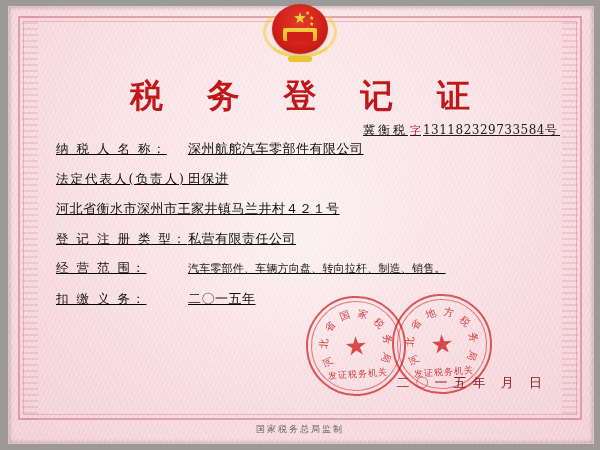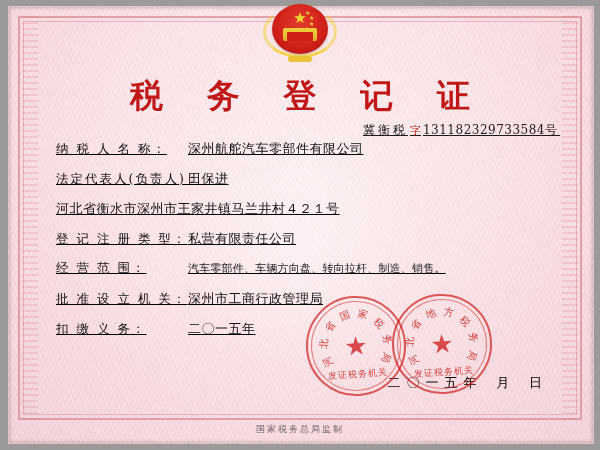--- a/index.html
+++ b/index.html
@@ -306,23 +306,23 @@
     letter-spacing: 1px;
   }
   #seal-national { left: 306px; top: 296px; }
   #seal-local    { left: 392px; top: 294px; }
 
   
   .date-line {
     position: absolute;
     right: 52px;
     bottom: 58px;
-    font-family: Liberation Mono, monospace;
+    font-family: Liberation Serif, serif;
     font-size: 13px;
-    color: #000000;
+    color: #7f1d1d;
     letter-spacing: 6px;
     z-index: 4;
     white-space: nowrap;
   }
 
   
   .footer {
     position: absolute;
     left: 0; right: 0;
     bottom: 14px;
@@ -394,24 +394,20 @@
     <div class="row">
       <div class="value">河北省衡水市深州市王家井镇马兰井村４２１号</div>
     </div>
     <div class="row">
       <div class="label">登 记 注 册 类 型：</div>
       <div class="value">私营有限责任公司</div>
     </div>
     <div class="row">
       <div class="label">经 营 范 围：</div>
       <div class="value small">汽车零部件、车辆方向盘、转向拉杆、制造、销售。</div>
-    </div>
-    <div class="row">
-      <div class="label">批 准 设 立 机 关：</div>
-      <div class="value">深州市工商行政管理局</div>
     </div>
     <div class="row">
       <div class="label">扣 缴 义 务：</div>
       <div class="value">二〇一五年</div>
     </div>
   </div>
 
   <div class="seal" id="seal-national">
     <div class="inner-ring"></div>
     <div class="arc-text">

